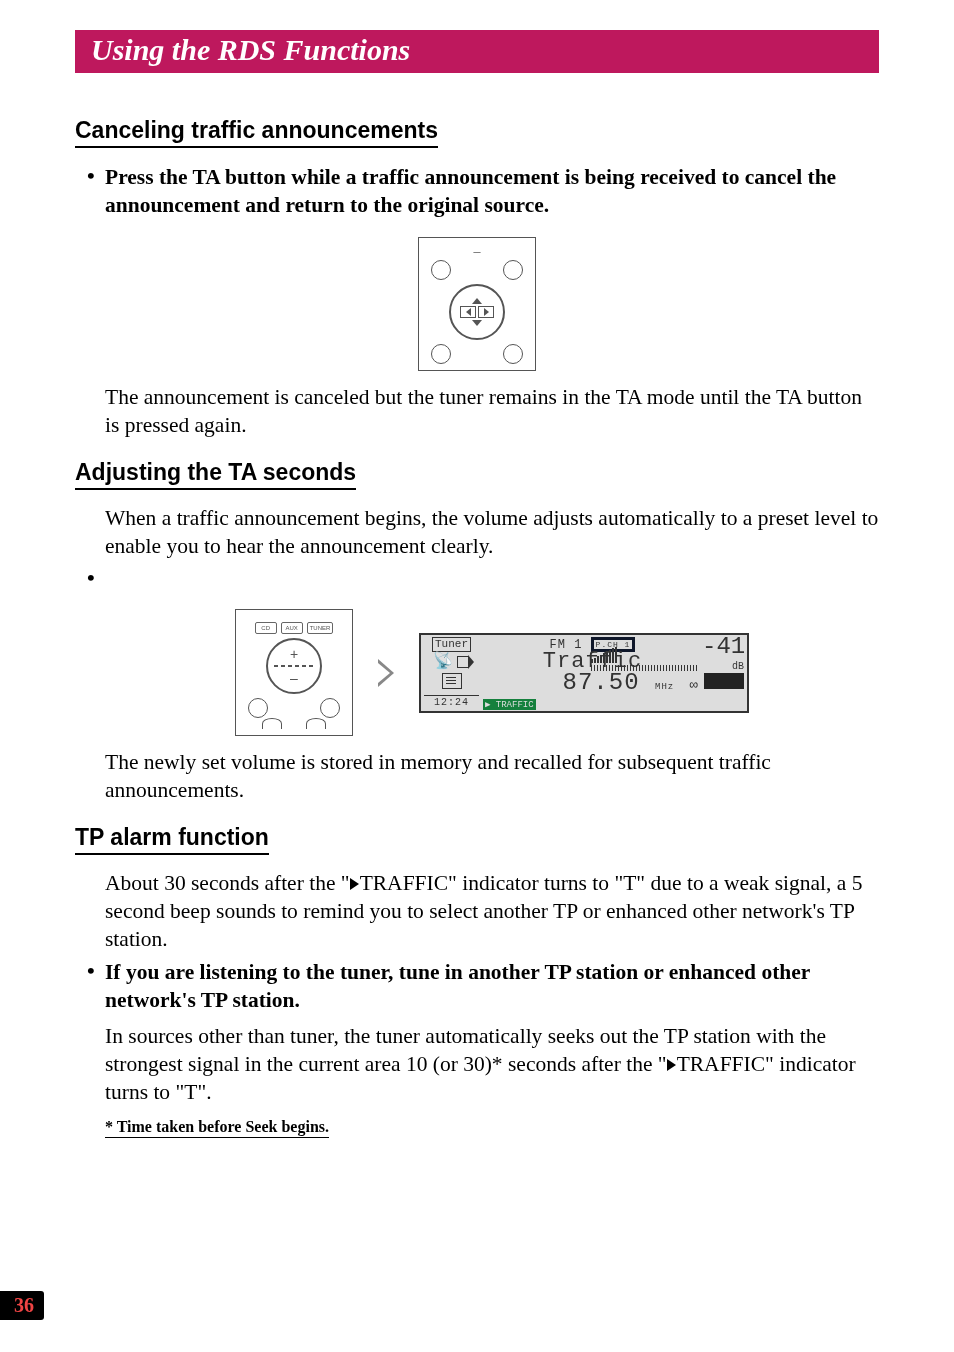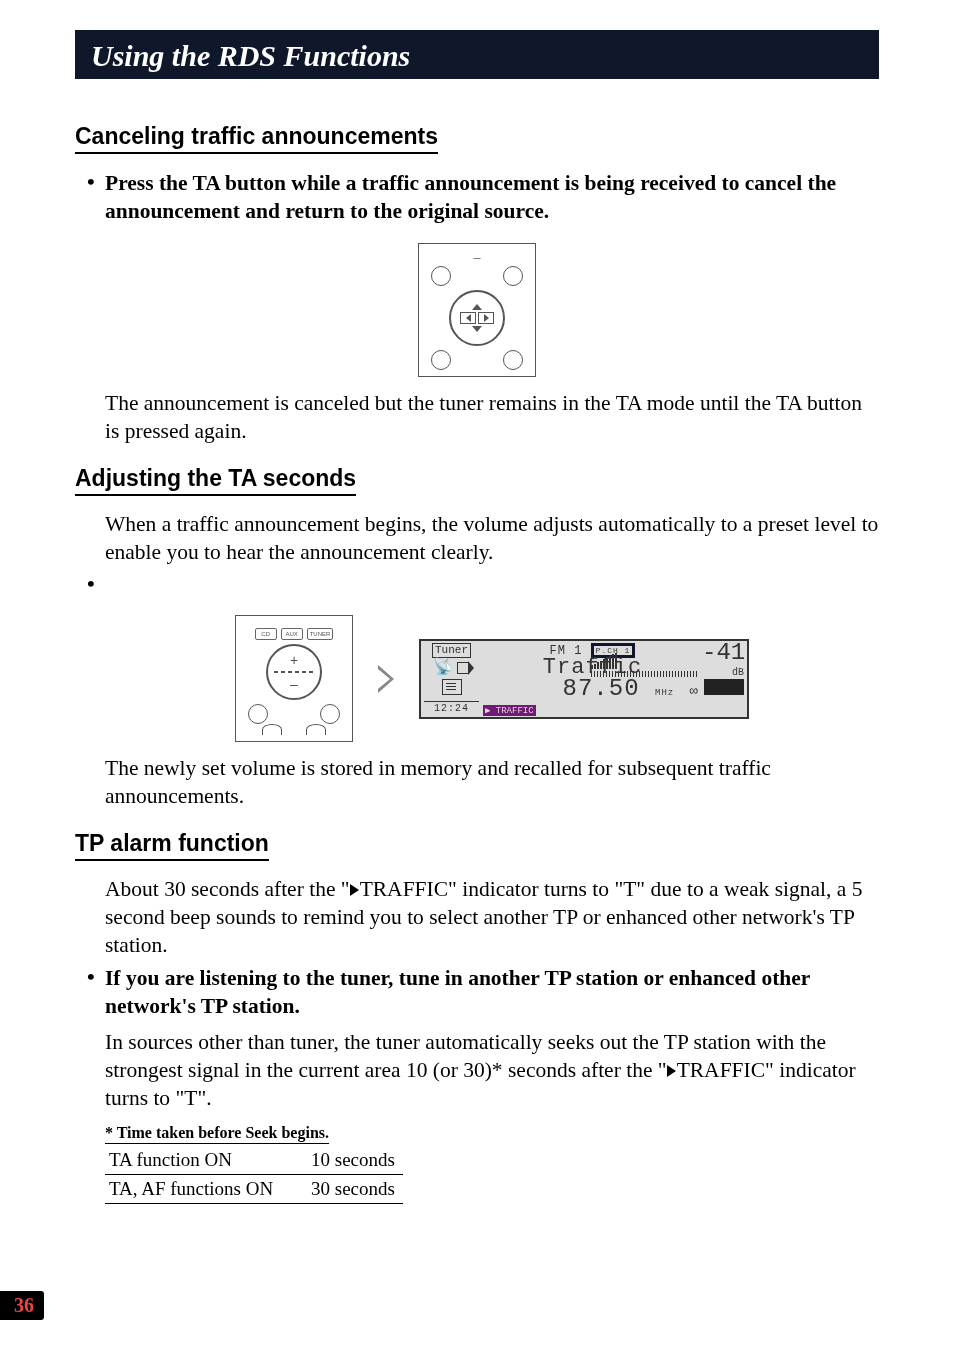--- a/index.html
+++ b/index.html
@@ -11,27 +11,27 @@
     width: 954px;
   }
   .page {
     padding: 30px 75px 40px 75px;
     box-sizing: border-box;
     width: 954px;
     min-height: 1352px;
     position: relative;
   }
   .title-bar {
-    background: #0f172a;
+    background: #be185d;
     color: #fff;
     font-style: italic;
     font-family: "Times New Roman", Times, serif;
     font-weight: bold;
     font-size: 30px;
-    padding: 9px 10px 6px 16px;
+    padding: 3px 10px 6px 16px;
     margin-bottom: 24px;
   }
   .section-heading {
     font-family: Arial, Helvetica, sans-serif;
     font-weight: bold;
     font-size: 23px;
     border-bottom: 2px solid #000;
     display: inline-block;
     padding-bottom: 2px;
     margin-top: 20px;
@@ -277,21 +277,21 @@
   .lcd .hscale {
     position:absolute;
     top: 30px; left: 170px; right: 50px;
     height: 6px;
     background: repeating-linear-gradient(90deg,#333 0 1px, transparent 1px 3px);
   }
   .lcd .traffic-footer {
     position:absolute;
     left: 62px; bottom: 1px;
     font-size: 9px;
-    background: #701a75;
+    background: #15803d;
     color: #ddd;
     padding: 0 2px;
   }
   .lcd .right-col {
     position:absolute;
     right: 3px; top: 2px;
     width: 42px;
     text-align: right;
     font-size: 24px;
     line-height: 20px;
@@ -479,27 +479,15 @@
   <div class="bullet-row">
     <div class="bullet-dot">•</div>
     <div class="bullet-text">If you are listening to the tuner, tune in another TP station or enhanced other network's TP station.</div>
   </div>
 
   <div class="body-para">
     <span>In sources other than tuner, the tuner automatically seeks out the TP station with the strongest signal in the current area 10 (or 30)*  seconds after the "</span><span class="play-tri-inline"></span><span>TRAFFIC" indicator turns to "T".</span>
   </div>
 
   <div class="footnote-heading">* Time taken before Seek begins.</div>
-  <table class="small-table">
-    <tbody>
-        <tr>
-      <td>TA function ON</td>
-      <td>10 seconds</td>
-    </tr>
-    <tr>
-      <td>TA, AF functions ON</td>
-      <td>30 seconds</td>
-    </tr>
-  </tbody>
-    </table>
 
   <div class="page-num-box">36</div>
 </div>
 
 </body></html>

